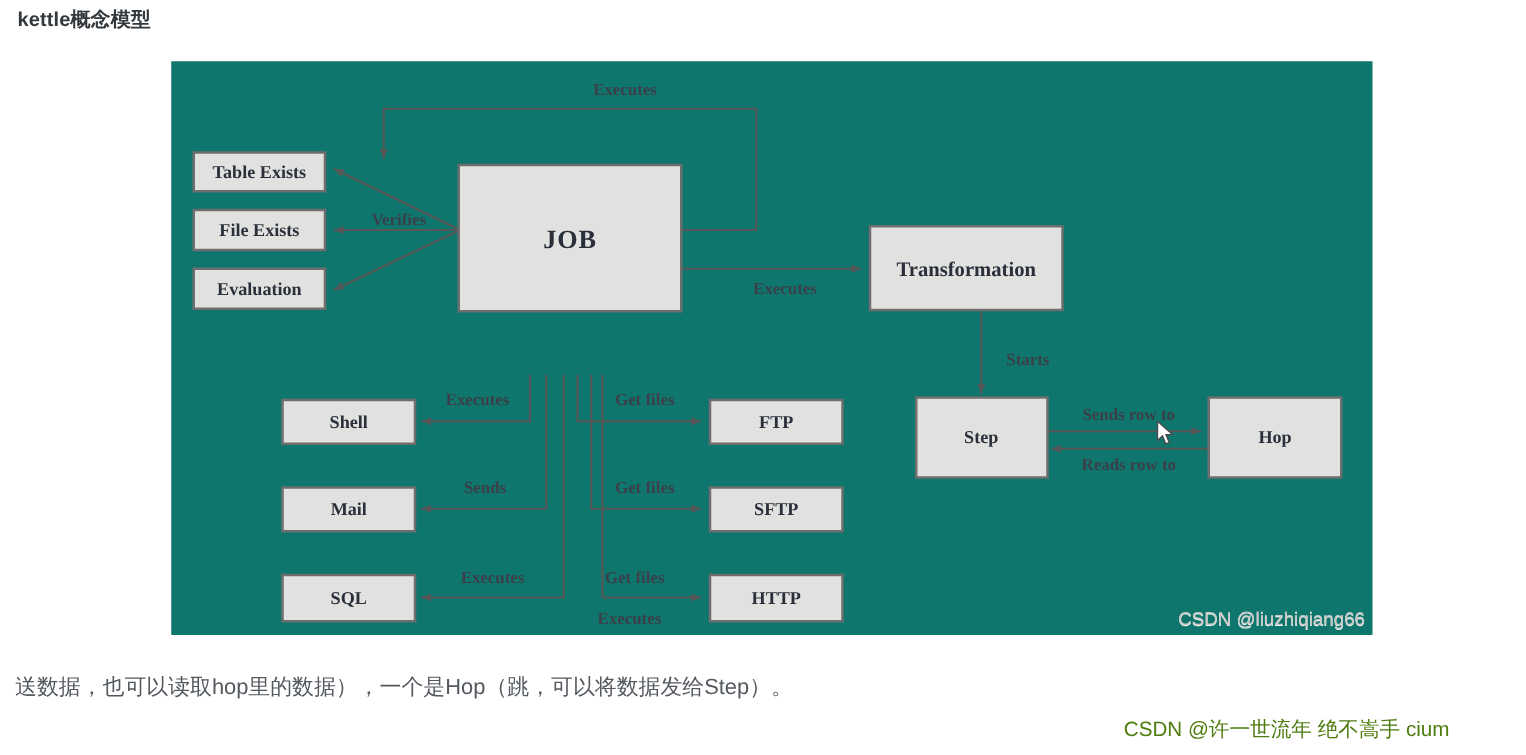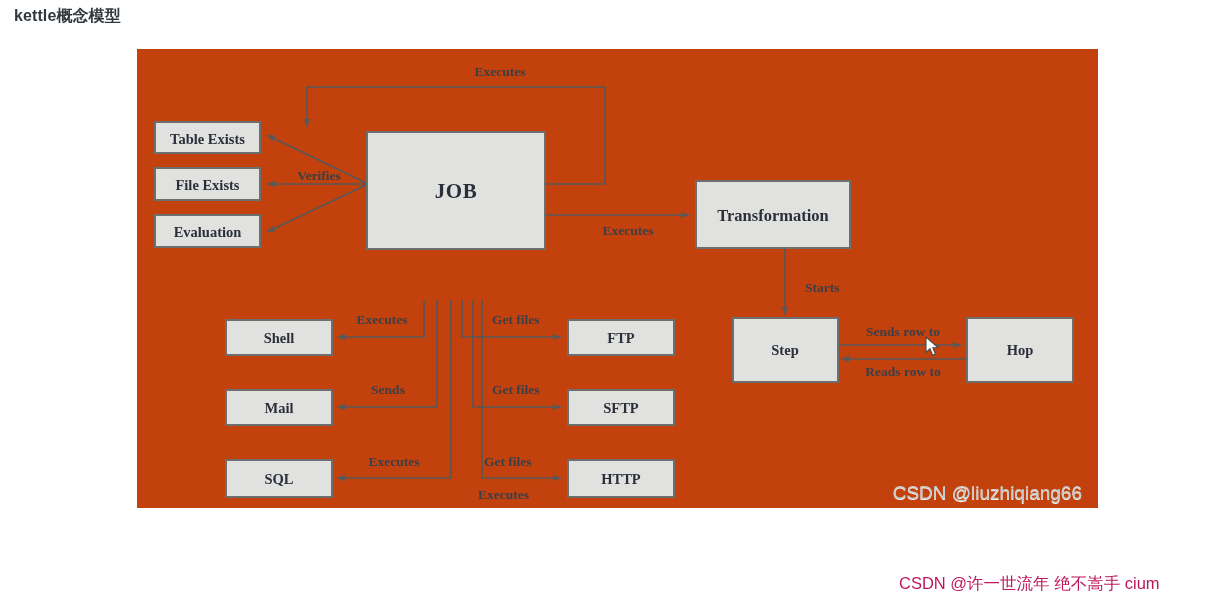--- a/index.html
+++ b/index.html
@@ -24,21 +24,21 @@
     letter-spacing: 0.1px;
     white-space: nowrap;
     text-align: center;
   }
   #diagram-panel {
     position: absolute;
     left: 137px;
     top: 49px;
     width: 961px;
     height: 459px;
-    background: #c2410c;
+    background: #0f766e;
   }
   #diagram-svg {
     position: absolute;
     left: 0;
     top: 0;
     width: 961px;
     height: 459px;
     display: block;
   }
   .node-rect {
@@ -62,23 +62,23 @@
     fill: none;
   }
   .edge-label {
     font-family: "Liberation Serif", serif;
     font-weight: bold;
     font-size: 13.5px;
     fill: #3b3f48;
   }
   #diagram-watermark {
     position: absolute;
-    right: 16px;
+    right: 6px;
     bottom: 4px;
-    font-size: 19px;
+    font-size: 15px;
     color: #c9cac8;
     text-shadow: 0 1px 0 #f2f2f0;
     white-space: nowrap;
     pointer-events: none;
     text-align: right;
   }
   #caption {
     position: absolute;
     left: 12px;
     top: 533px;
@@ -87,21 +87,21 @@
     line-height: 32px;
     color: #54595f;
   }
   #caption .line1 { text-indent: 8px; display: block; }
   #caption .line2 { display: block; }
   #bottom-watermark {
     position: absolute;
     left: 899px;
     top: 573px;
     font-size: 16.5px;
-    color: #be185d;
+    color: #4d7c0f;
     white-space: nowrap;
     pointer-events: none;
   }
   #mouse-cursor {
     position: absolute;
     left: 925px;
     top: 336px;
     width: 16px;
     height: 22px;
     pointer-events: none;
@@ -251,15 +251,16 @@
   </svg>
 
   <div id="diagram-watermark">CSDN @liuzhiqiang66</div>
 </div>
 
 <svg id="mouse-cursor" viewBox="0 0 16 22">
   <path d="M1,1 L1,16.5 L5,12.8 L7.7,19.2 L10.4,18 L7.8,11.8 L13,11.6 z" fill="#ffffff" stroke="#4a4a4a" stroke-width="1.1"></path>
 </svg>
 
 <div id="caption">
+  <span class="line2">送数据，也可以读取hop里的数据），一个是Hop（跳，可以将数据发给Step）。</span>
 </div>
 
 <div id="bottom-watermark">CSDN @许一世流年 绝不嵩手 cium</div>
 
 </body></html>

